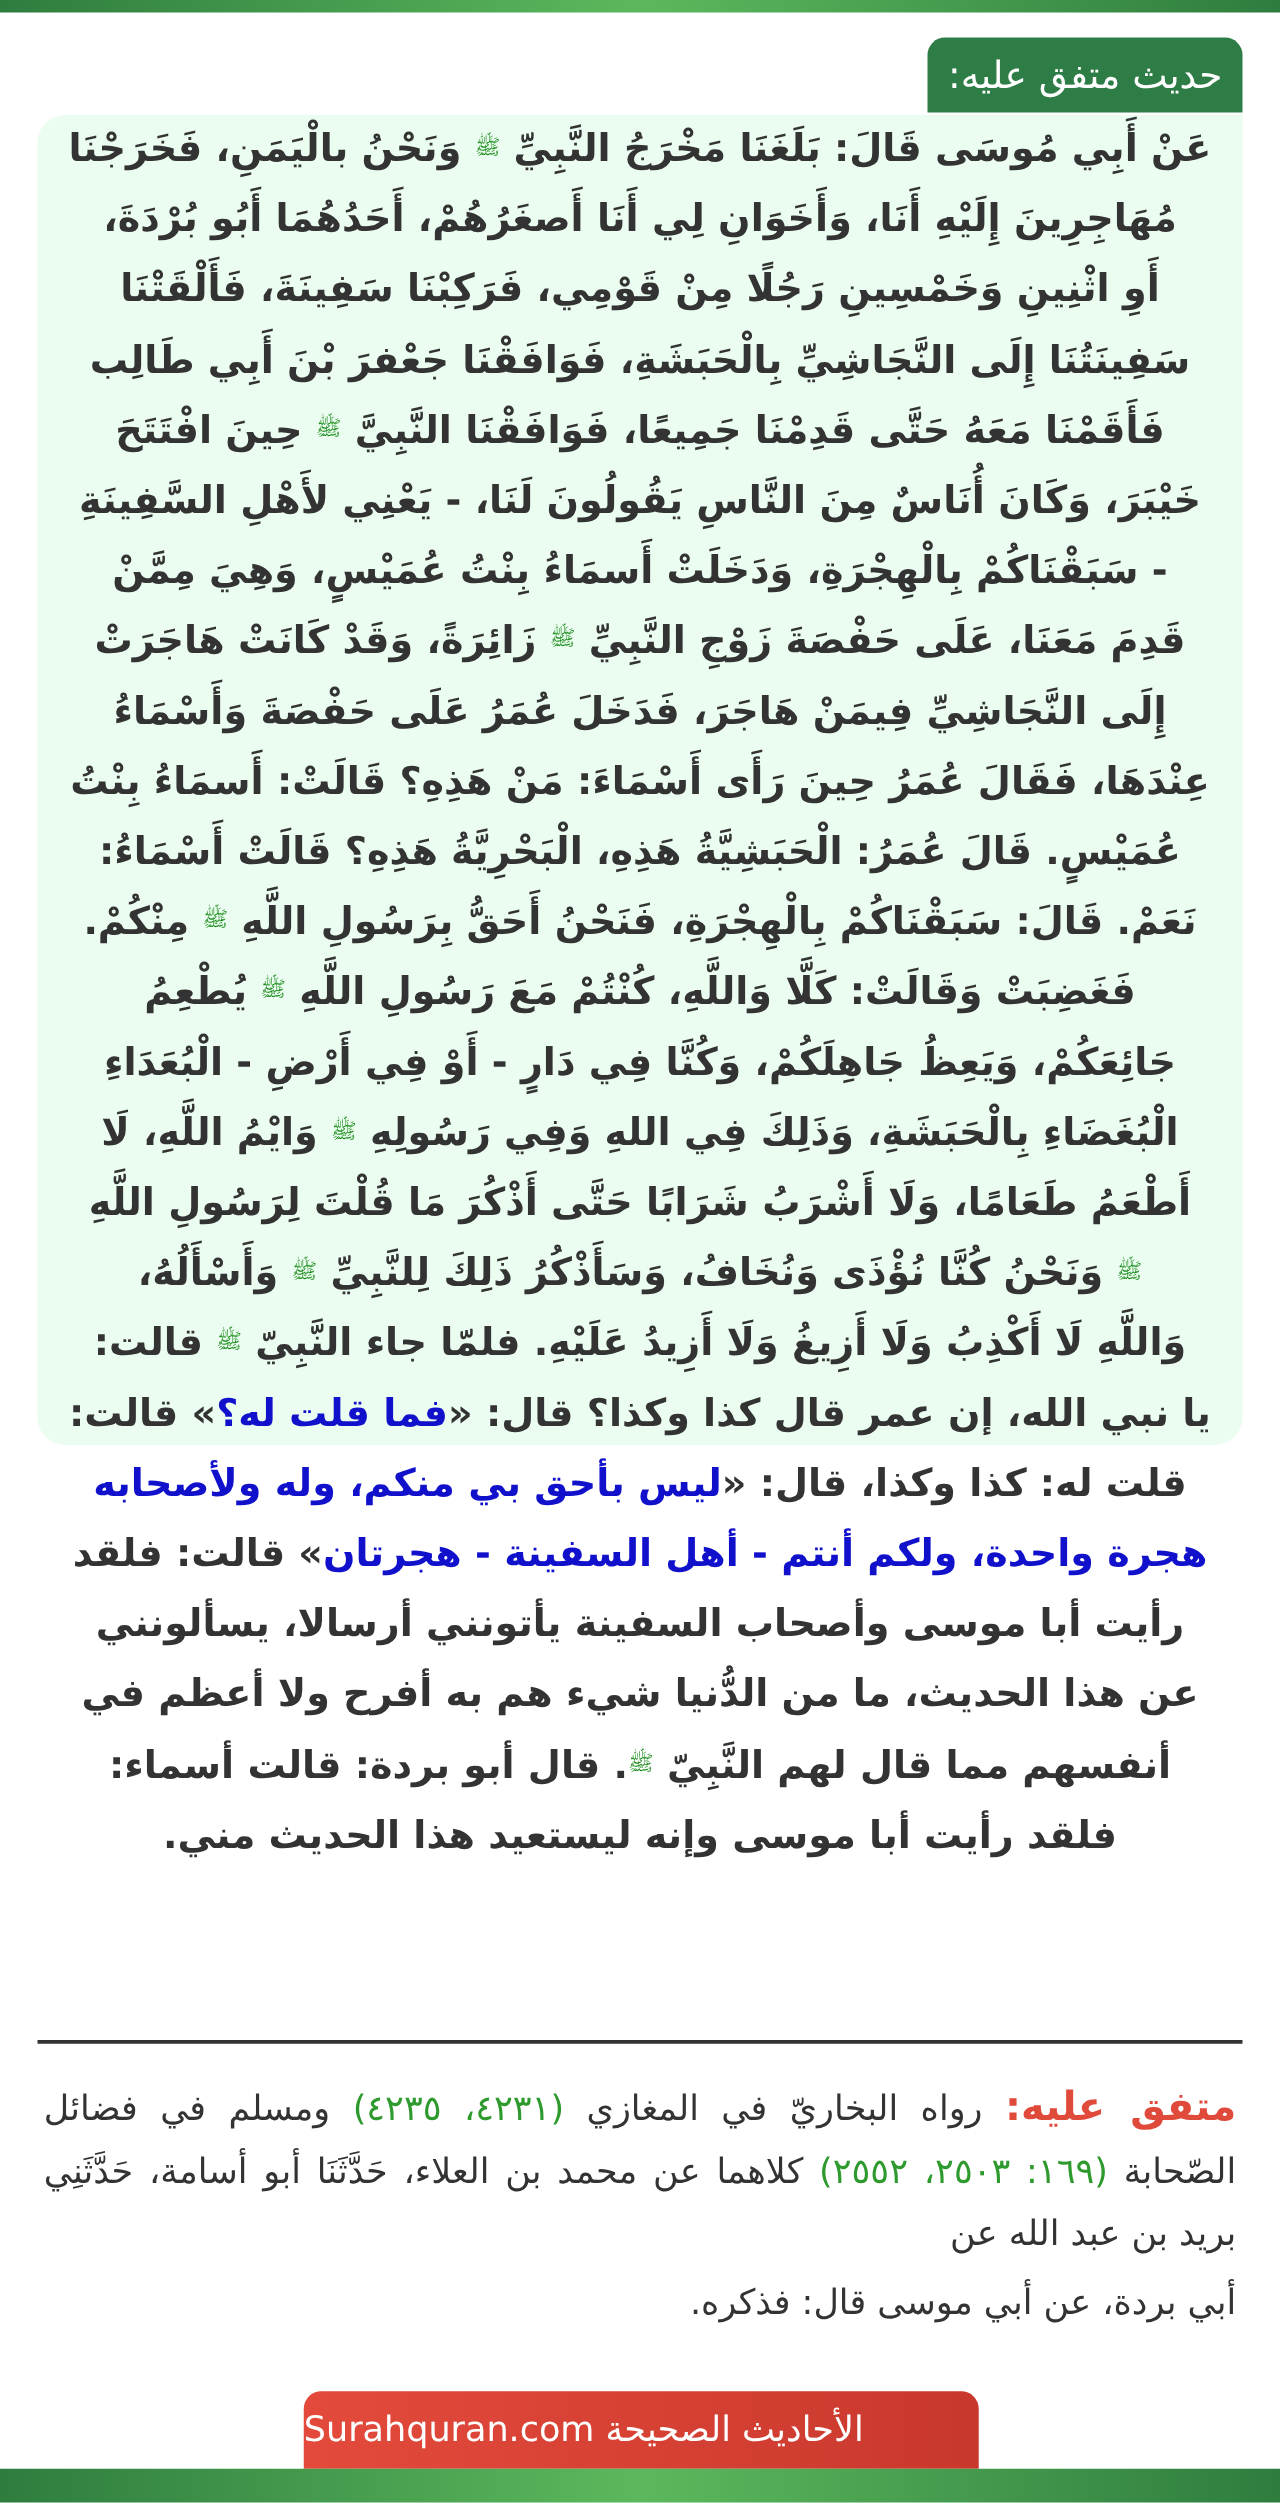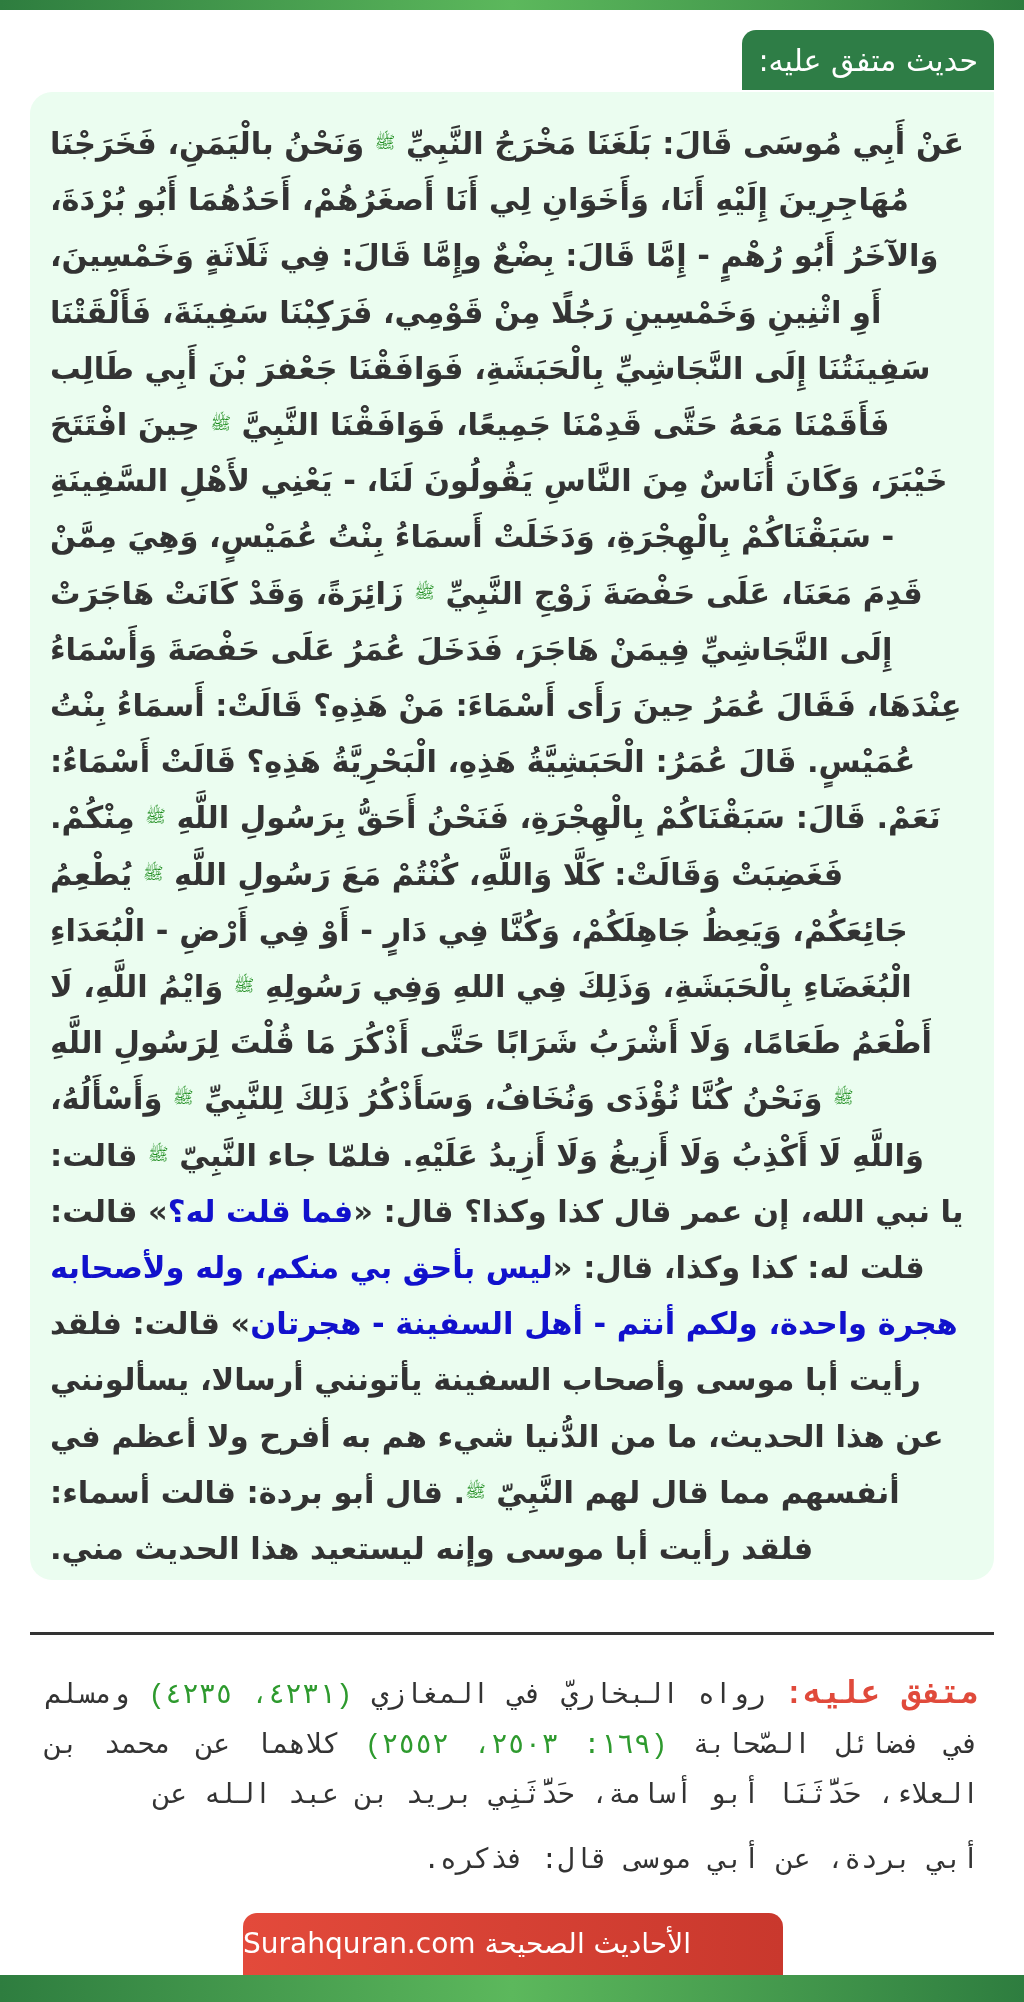--- a/index.html
+++ b/index.html
@@ -23,27 +23,27 @@
   .title-tab {
     position: absolute; right: 30px; top: 30px;
     height: 60px; padding: 0 16px;
     background: #2e7d46;
     color: #ffffff;
     border-radius: 14px 14px 0 0;
     font-size: 30px; line-height: 62px;
     white-space: nowrap;
   }
   .hadith-box {
-    position: absolute; left: 30px; top: 92px; width: 964px; height: 1488px;
+    position: absolute; left: 30px; top: 92px; width: 964px; height: 1064px;
     background: #ebfdf0;
     border-radius: 0 0 22px 22px;
     border-top-left-radius: 22px;
     box-sizing: border-box;
-    padding: 24px 20px 0 20px;
-    text-align: left;
+    padding: 0 20px 0 20px;
+    text-align: center;
     color: #333333;
     font-weight: bold;
     font-size: 30.5px;
     line-height: 56.2px;
   }
   .hadith-box p { margin: 0; }
   .saw {
     color: #1a8a1a;
     font-size: 17px;
     font-weight: normal;
@@ -57,21 +57,21 @@
     background: #333333;
   }
   .takhrij {
     position: absolute; left: 30px; top: 1655px; width: 964px;
     font-size: 28px; line-height: 50px;
     color: #333333;
     text-align: justify;
   }
   .takhrij .label { color: #e04a3b; font-weight: bold; font-size: 32px; }
   .takhrij .refs { color: #2e9a2e; }
-  .takhrij p { margin: 15px; font-family: Liberation Mono, monospace; }
+  .takhrij p { margin: 5px; }
   .brand-button {
     position: absolute; left: 243px; top: 1913px; width: 540px; height: 62px;
     background: linear-gradient(90deg, #e34a3b, #c9382d);
     color: #ffffff;
     border-radius: 14px 14px 0 0;
     font-size: 28px; line-height: 62px; text-align: left;
     white-space: nowrap;
   }
 </style>
 </head>
@@ -83,21 +83,20 @@
   <span>حديث متفق عليه:</span>
 </div>
 
 <div class="hadith-box">
   <p>
     <span>عَنْ أَبِي مُوسَى قَالَ: بَلَغَنَا مَخْرَجُ النَّبِيِّ</span>
     <span class="saw">ﷺ</span>
     <span>وَنَحْنُ بالْيَمَنِ، فَخَرَجْنَا</span>
   </p>
   <p>مُهَاجِرِينَ إِلَيْهِ أَنَا، وَأَخَوَانِ لِي أَنَا أَصغَرُهُمْ، أَحَدُهُمَا أَبُو بُرْدَةَ،</p>
-  <p>وَالآخَرُ أَبُو رُهْمٍ - إِمَّا قَالَ: بِضْعٌ وإِمَّا قَالَ: فِي ثَلَاثَةٍ وَخَمْسِينَ،</p>
   <p>أَوِ اثْنِينِ وَخَمْسِينِ رَجُلًا مِنْ قَوْمِي، فَرَكِبْنَا سَفِينَةَ، فَأَلْقَتْنَا</p>
   <p>سَفِينَتُنَا إِلَى النَّجَاشِيِّ بِالْحَبَشَةِ، فَوَافَقْنَا جَعْفرَ بْنَ أَبِي طَالِب</p>
   <p>
     <span>فَأَقَمْنَا مَعَهُ حَتَّى قَدِمْنَا جَمِيعًا، فَوَافَقْنَا النَّبِيَّ</span>
     <span class="saw">ﷺ</span>
     <span>حِينَ افْتَتَحَ</span>
   </p>
   <p>خَيْبَرَ، وَكَانَ أُنَاسٌ مِنَ النَّاسِ يَقُولُونَ لَنَا، - يَعْنِي لأَهْلِ السَّفِينَةِ</p>
   <p>- سَبَقْنَاكُمْ بِالْهِجْرَةِ، وَدَخَلَتْ أَسمَاءُ بِنْتُ عُمَيْسٍ، وَهِيَ مِمَّنْ</p>
   <p>

